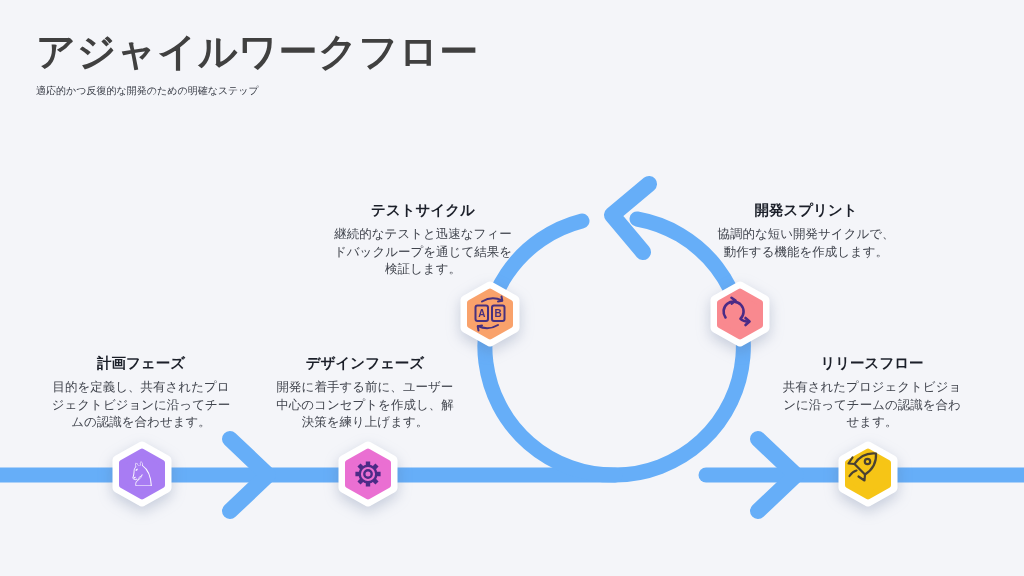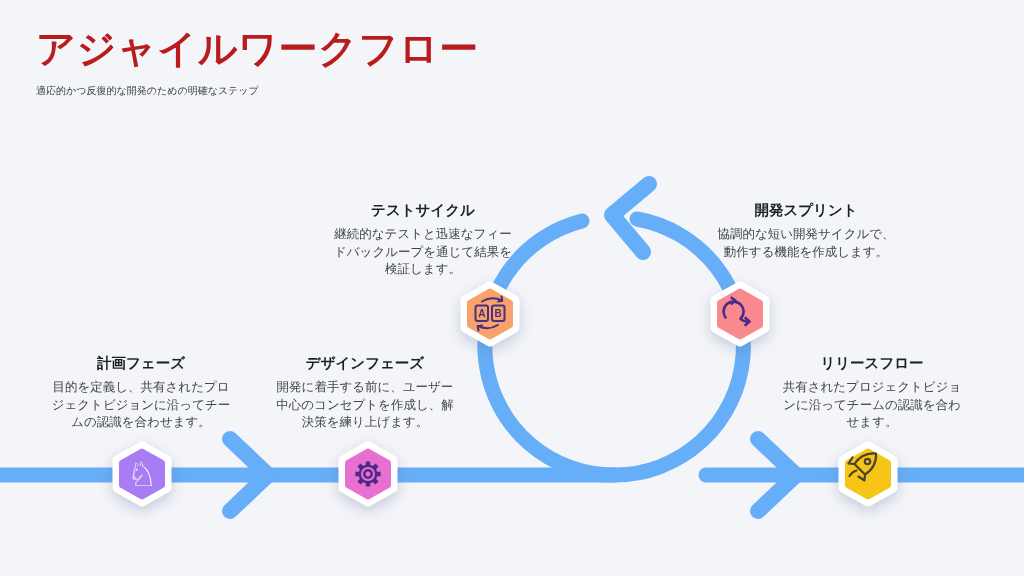--- a/index.html
+++ b/index.html
@@ -4,21 +4,21 @@
 <style>
   html,body{margin:0;padding:0;}
   body{font-family:"Liberation Sans","DejaVu Sans",sans-serif;}
   .stage{
     position:relative;width:1024px;height:576px;overflow:hidden;
     background:#f4f5f9;
   }
   .header{position:absolute;left:36px;top:30px;width:640px;}
   .title{
     margin:0;font-size:39px;line-height:1.15;font-weight:800;
-    letter-spacing:0.5px;color:#b91c1c;font-family:Liberation Mono, monospace;
+    letter-spacing:0.5px;color:#404040;
   }
   .subtitle{
     margin:9px 0 0 0;font-size:10px;line-height:1.3;color:#363a44;
   }
   .flow-svg{position:absolute;left:0;top:0;}
   .flow-stroke{fill:none;stroke-linecap:round;stroke-linejoin:round;stroke-width:15px;}
   .chevron{stroke-width:16px;}
   .label{position:absolute;width:180px;text-align:center;}
   .label h3{
     margin:0 0 6px 0;font-size:14.5px;line-height:1.3;

